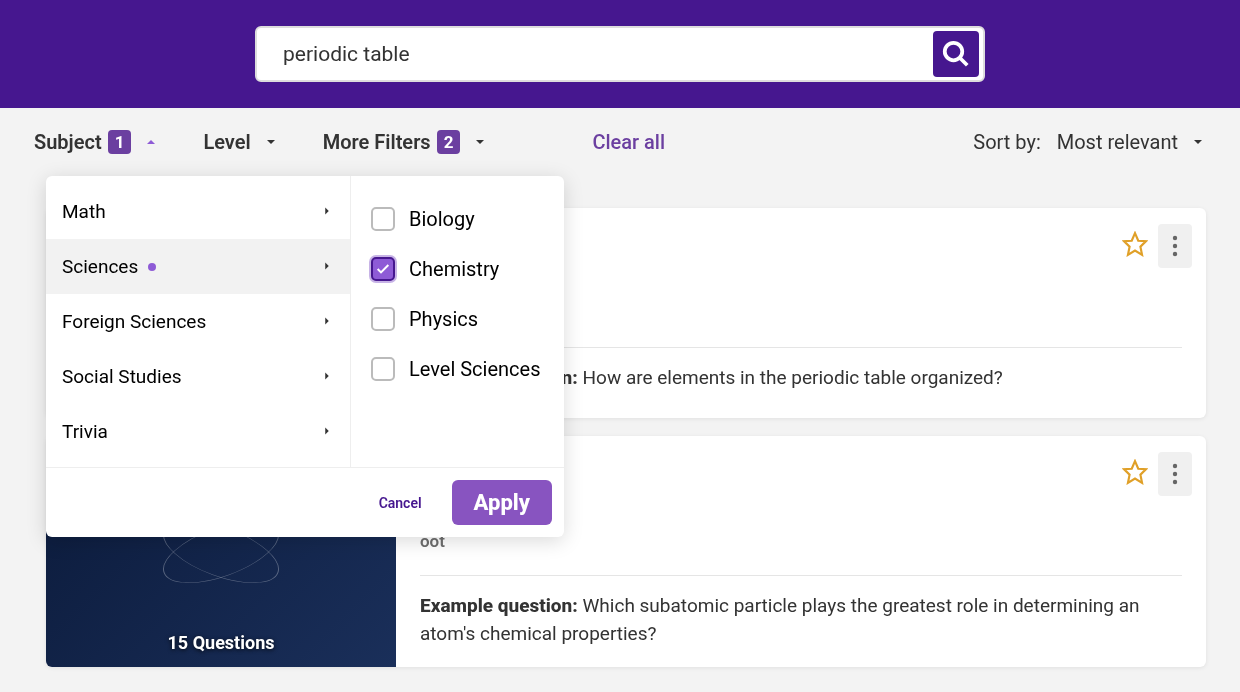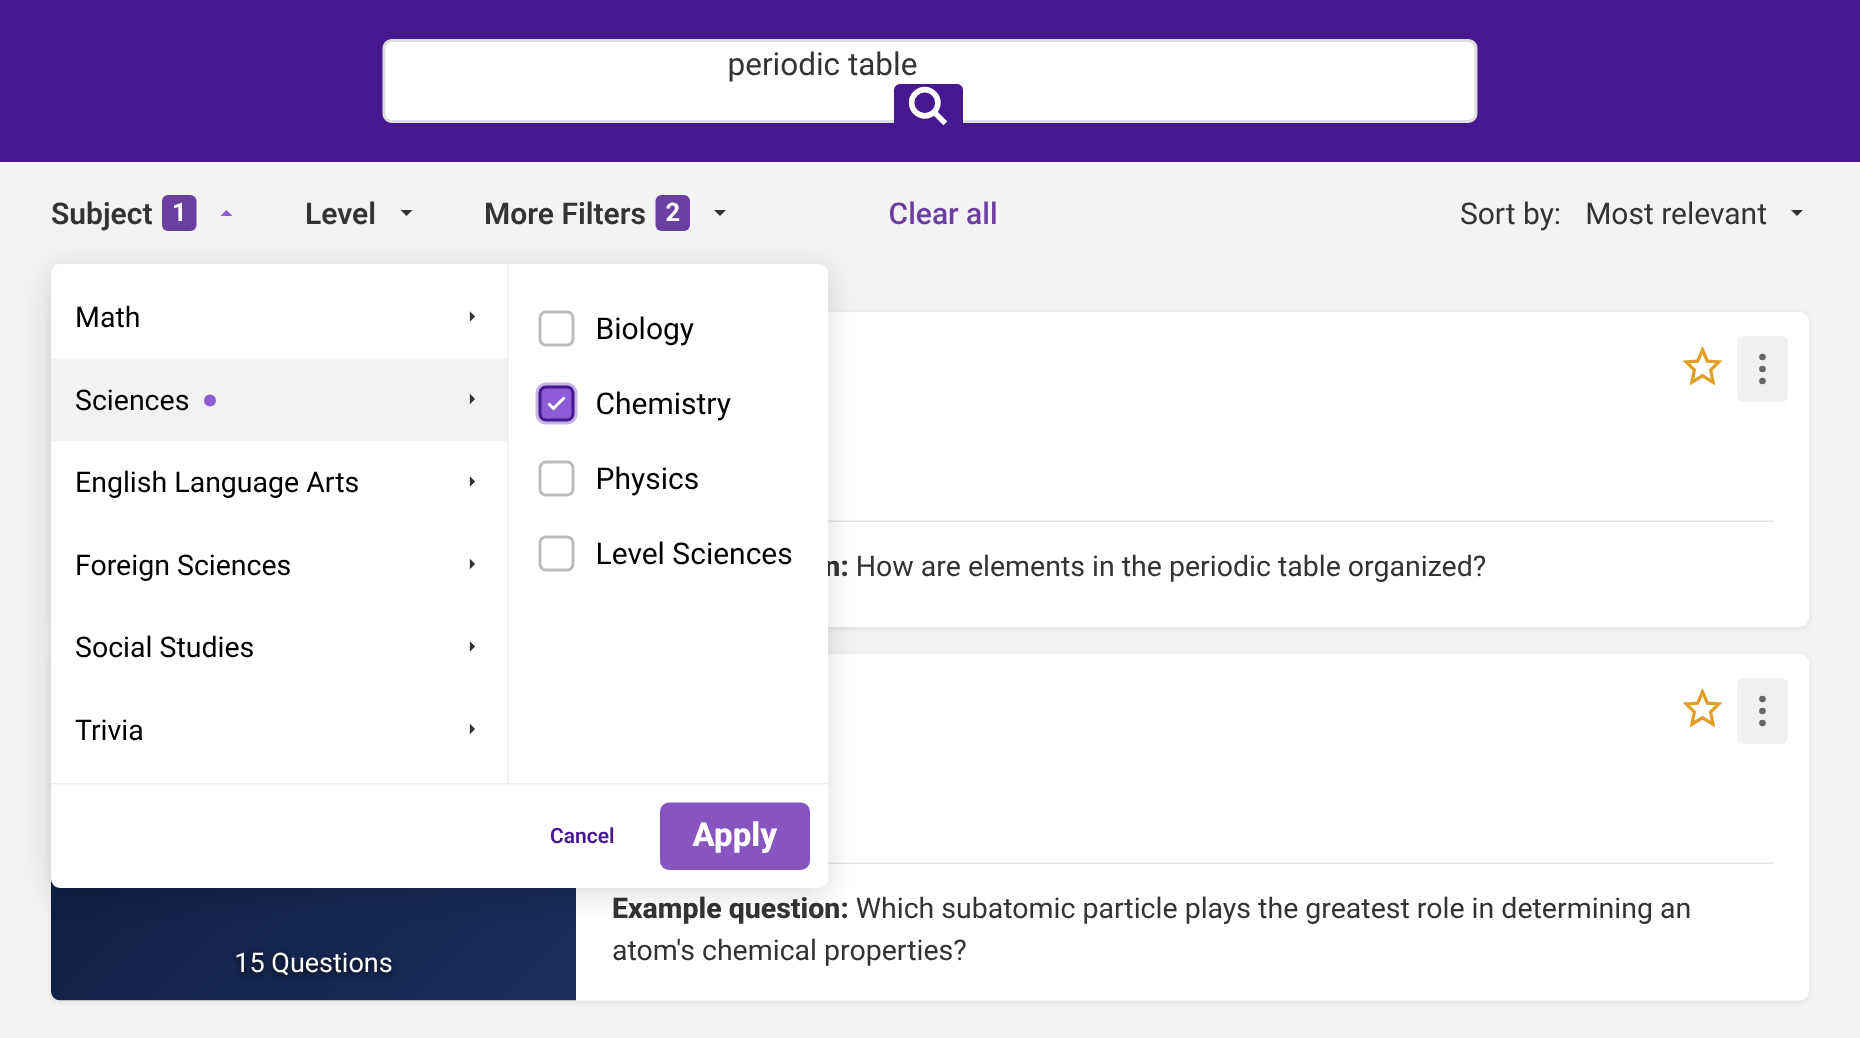--- a/index.html
+++ b/index.html
@@ -1,34 +1,34 @@
 <!DOCTYPE html>
 <html><head>
 <meta charset="utf-8">
 <style>
   * { box-sizing: border-box; margin: 0; padding: 0; font-family: -apple-system, BlinkMacSystemFont, "Segoe UI", Roboto, sans-serif; }
   body { background: #f3f3f3; width: 1240px; height: 692px; overflow: hidden; }
 
   .header { background: #46178f; height: 108px; display: flex; align-items: center; justify-content: center; }
-  .search-wrap { width: 730px; height: 56px; background: #fff; border-radius: 6px; display: flex; align-items: center; padding: 4px 4px 4px 2px; border: 2px solid #ddd; flex-direction: column; }
+  .search-wrap { width: 730px; height: 56px; background: #fff; border-radius: 6px; display: flex; align-items: center; padding: 4px 4px 4px 26px; border: 2px solid #ddd; }
   .search-input { flex: 1; border: none; outline: none; font-size: 21px; color: #333; background: transparent; }
   .search-btn { width: 46px; height: 46px; background: #46178f; border-radius: 4px; display: flex; align-items: center; justify-content: center; cursor: pointer; }
   .search-btn svg { width: 30px; height: 30px; stroke: #fff; stroke-width: 3; fill: none; }
 
   .filter-bar { height: 68px; display: flex; align-items: center; padding: 0 34px; font-size: 20px; color: #333; position: relative; }
   .filter-item { display: flex; align-items: center; margin-right: 44px; cursor: pointer; font-weight: 600; }
   .badge { background: #6b3fa0; color: #fff; font-size: 17px; padding: 2px 7px; border-radius: 4px; margin-left: 6px; font-weight: 700; }
   .caret { margin-left: 12px; display: inline-flex; }
   .caret svg { width: 16px; height: 16px; }
   .caret.up svg { transform: rotate(180deg); }
   .sort-wrap { margin-left: auto; display: flex; align-items: flex-end; gap: 16px; }
   .sort-label { font-weight: 400; }
   .sort-value { display: flex; align-items: center; cursor: pointer; }
 
-  .content { position: relative; padding: 0 34px; }
+  .content { position: relative; padding: 0 34px; margin-left: 12px; }
 
   .dropdown { position: absolute; left: 34px; top: 0; width: 518px; background: #fff; border-radius: 6px; box-shadow: 0 4px 20px rgba(0,0,0,0.15); display: flex; flex-direction: column; z-index: 10; }
   .dropdown-body { display: flex; }
   .col-left { width: 305px; border-right: 1px solid #eee; padding: 8px 0; }
   .col-right { flex: 1; padding: 18px 20px; }
   .subject-row { height: 55px; display: flex; align-items: center; padding: 0 16px; font-size: 19px; cursor: pointer; position: relative; }
   .subject-row.active { background: #f2f2f2; }
   .subject-row .dot { width: 8px; height: 8px; background: #8e5bd6; border-radius: 50%; margin-left: 10px; }
   .subject-row .chev { margin-left: auto; }
   .subject-row .chev svg { width: 14px; height: 14px; }
@@ -38,21 +38,21 @@
   .checkbox.checked svg { width: 16px; height: 16px; stroke: #fff; stroke-width: 3; fill: none; }
   .dropdown-footer { border-top: 1px solid #eee; height: 70px; display: flex; align-items: center; justify-content: flex-end; padding: 0 12px; gap: 16px; }
   .btn-cancel { color: #46178f; font-size: 14px; font-weight: 600; cursor: pointer; background: none; border: none; padding: 8px 14px; }
   .btn-apply { background: #8854c0; color: #fff; font-size: 22px; font-weight: 800; cursor: pointer; border: none; border-radius: 6px; padding: 10px 22px; }
 
   .results { padding-top: 32px; }
   .card { background: #fff; border-radius: 6px; box-shadow: 0 1px 4px rgba(0,0,0,0.08); margin-bottom: 18px; display: flex; min-height: 210px; overflow: hidden; position: relative; }
   .card-thumb { width: 350px; background: linear-gradient(135deg,#0b1a3a 0%,#1a2f5a 100%); position: relative; display: flex; align-items: flex-end; justify-content: center; padding-bottom: 14px; }
   .card-thumb::before { content:""; position:absolute; top:50%; left:50%; width:120px; height:120px; border:1px solid rgba(255,255,255,0.3); border-radius:50%; transform:translate(-50%,-50%) rotate(20deg) scaleY(0.4); }
   .card-thumb::after { content:""; position:absolute; top:50%; left:50%; width:120px; height:120px; border:1px solid rgba(255,255,255,0.3); border-radius:50%; transform:translate(-50%,-50%) rotate(-20deg) scaleY(0.4); }
-  .q-badge { color:#fff; font-weight:400; font-size:18px; text-shadow:0 1px 4px rgba(0,0,0,0.8); position:relative; z-index:2;text-align:center; }
+  .q-badge { color:#fff; font-weight:700; font-size:18px; text-shadow:0 1px 4px rgba(0,0,0,0.8); position:relative; z-index:2;text-align:center; }
   .card-body { flex:1; padding: 20px 24px; display:flex; flex-direction:column; }
   .card-title { font-size: 24px; font-weight: 800; color: #333; }
   .card-meta { color: #6e6e6e; font-size: 18px; margin-top: 4px; }
   .card-author { color: #6e6e6e; font-size: 17px; margin-top: 22px; font-weight: 600; }
   .card-divider { height:1px; background:#e5e5e5; margin: 24px 0 16px; }
   .card-example { font-size: 19px; color: #333; line-height: 1.45; }
   .card-example b { font-weight: 800; }
   .card-actions { position: absolute; top: 16px; right: 14px; display:flex; align-items:center; gap:10px; }
   .star-btn svg { width: 26px; height: 26px; stroke: #e0a028; stroke-width: 2; fill: none; }
   .more-btn { width: 34px; height: 44px; background: #f0f0f0; border-radius: 4px; display:flex; align-items:center; justify-content:center; cursor:pointer; }
@@ -128,26 +128,20 @@
               </svg></span>
           </div>
           <div class="subject-row active">
             <span>Sciences</span>
             <span class="dot"></span>
             <span class="chev"><svg viewBox="0 0 24 24" fill="#333">
                 <path d="M9 6l6 6-6 6z"></path>
               </svg></span>
           </div>
           <div class="subject-row">
-            <span>English Language Arts</span>
-            <span class="chev"><svg viewBox="0 0 24 24" fill="#333">
-                <path d="M9 6l6 6-6 6z"></path>
-              </svg></span>
-          </div>
-          <div class="subject-row">
             <span>Foreign Sciences</span>
             <span class="chev"><svg viewBox="0 0 24 24" fill="#333">
                 <path d="M9 6l6 6-6 6z"></path>
               </svg></span>
           </div>
           <div class="subject-row">
             <span>Social Studies</span>
             <span class="chev"><svg viewBox="0 0 24 24" fill="#333">
                 <path d="M9 6l6 6-6 6z"></path>
               </svg></span>

